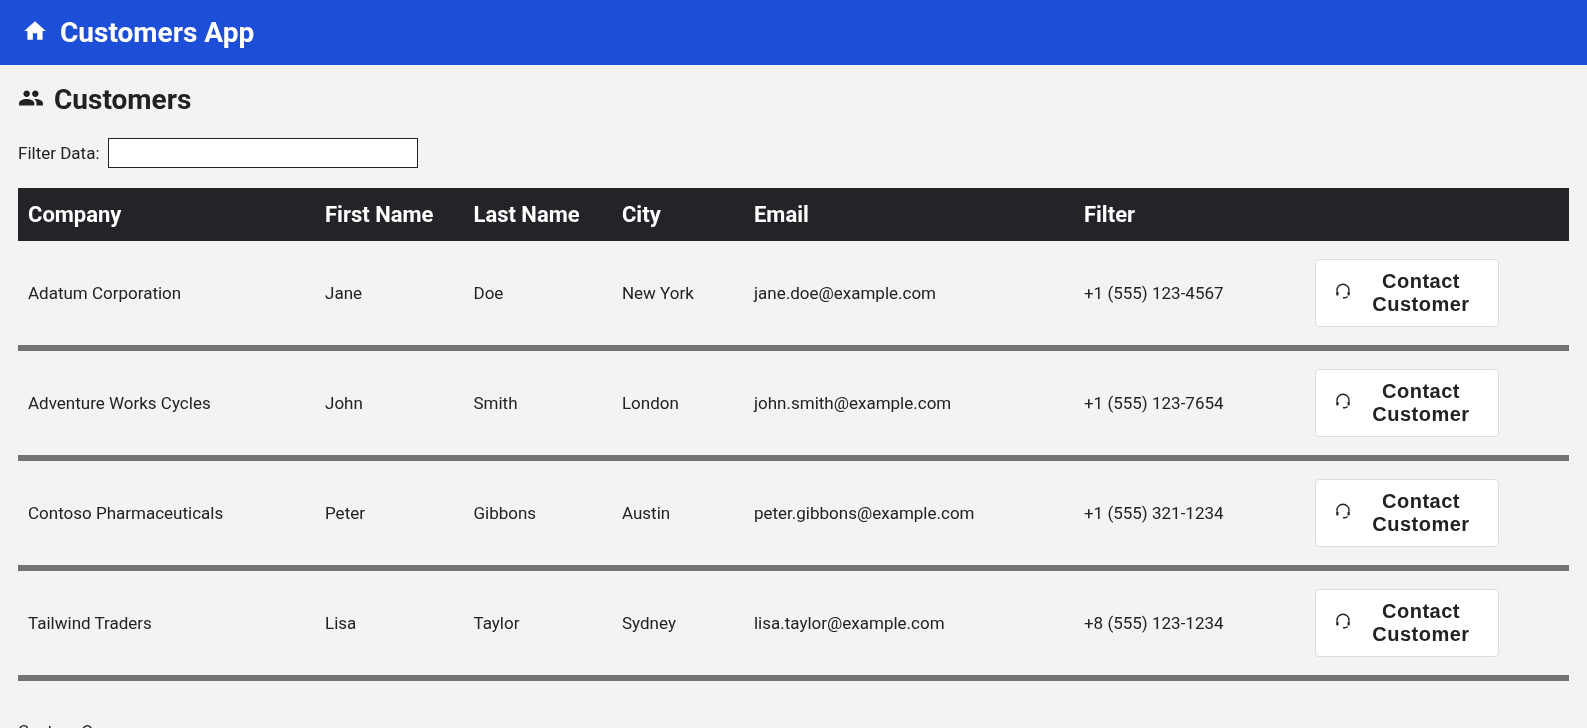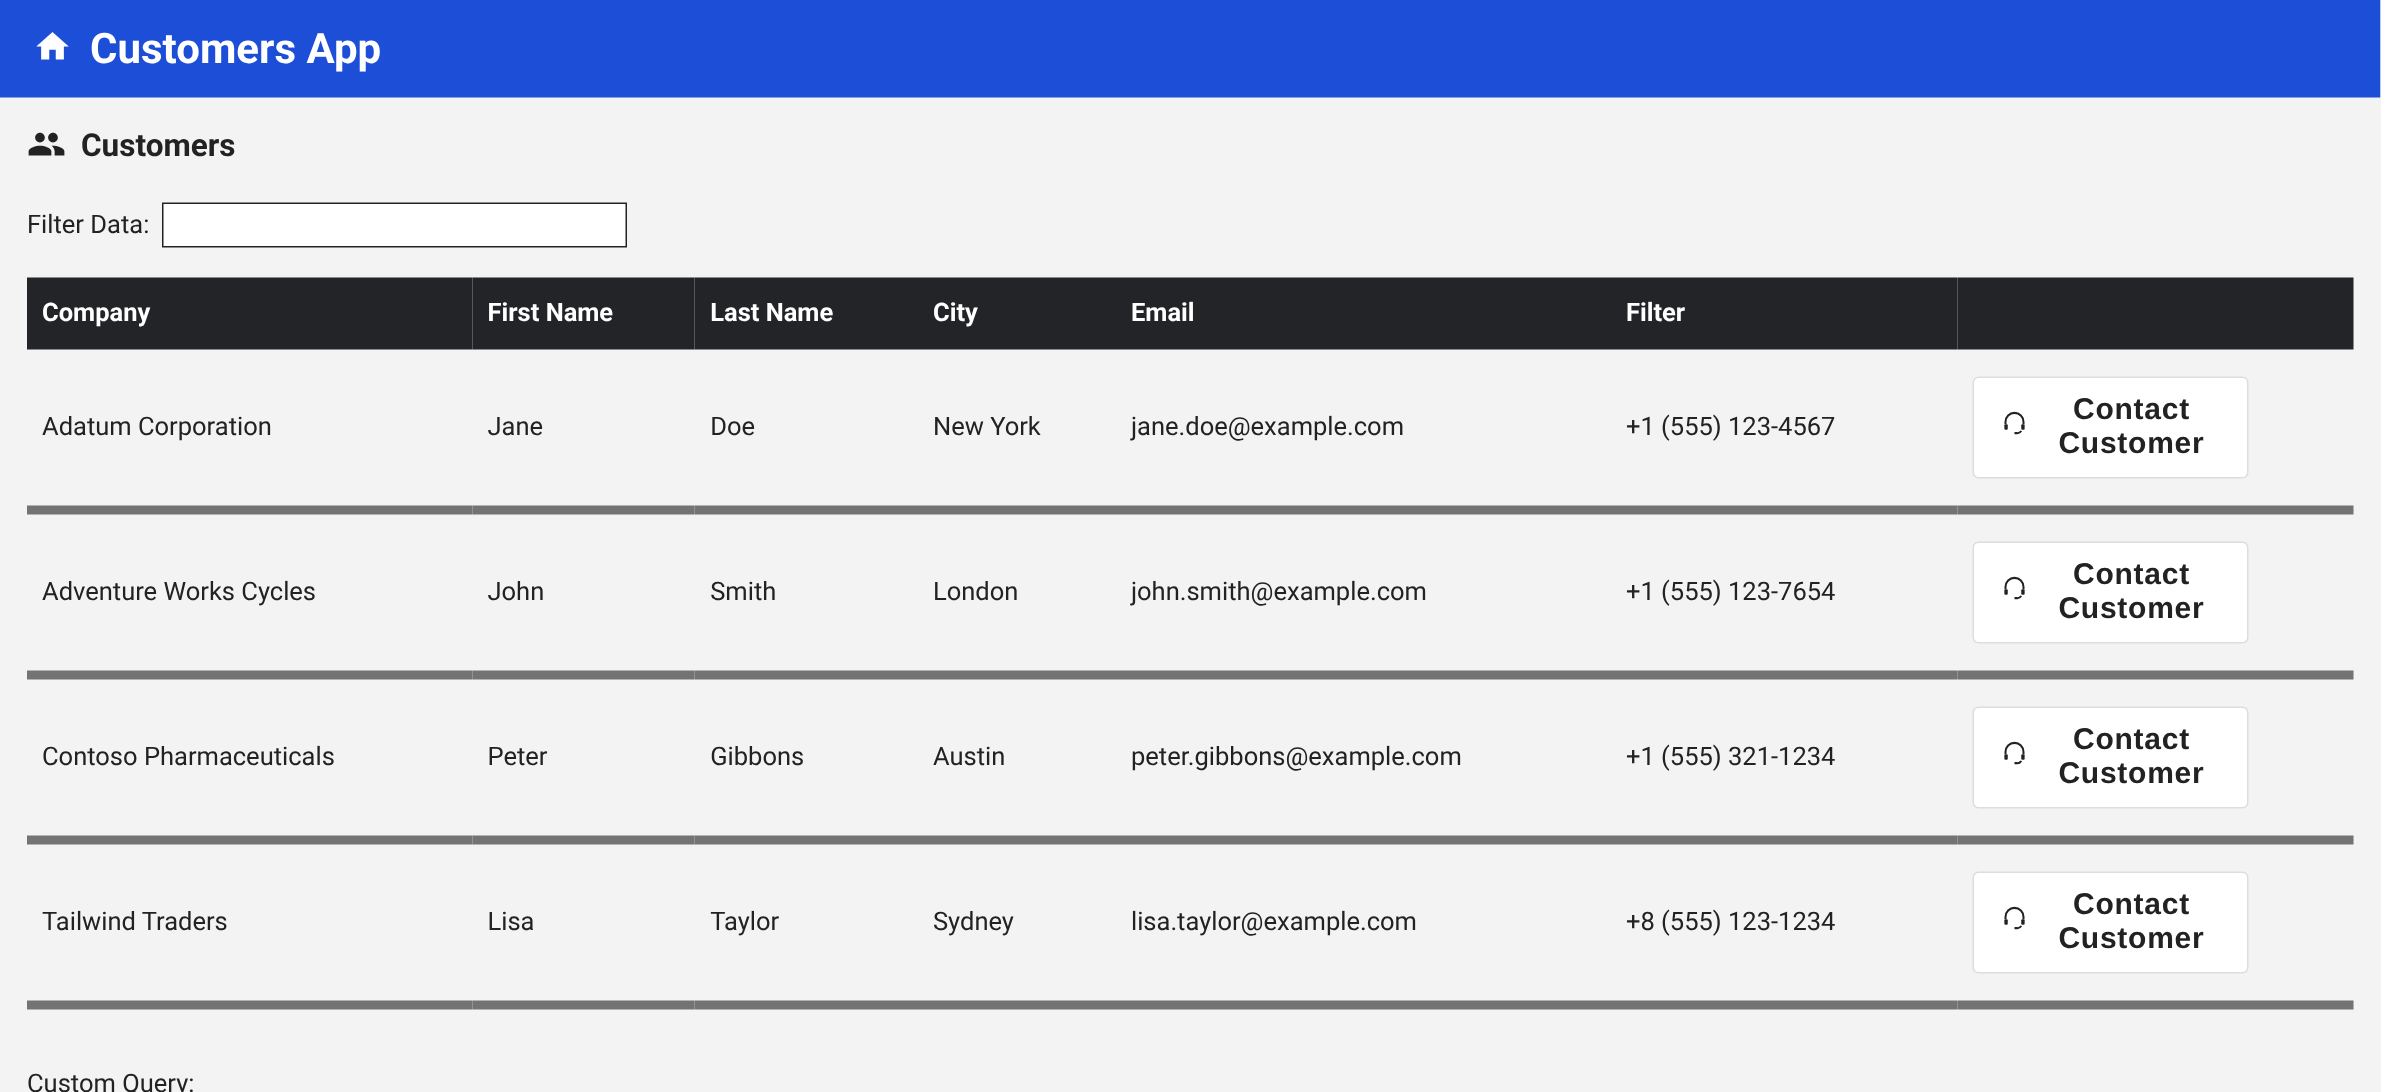--- a/index.html
+++ b/index.html
@@ -24,21 +24,21 @@
   .content {
     padding: 18px 18px 32px 18px;
   }
   .page-heading {
     display: flex;
     align-items: center;
     gap: 10px;
     margin-bottom: 22px;
   }
   .page-heading h1 {
-    font-size: 21px;
+    font-size: 28px;
     font-weight: 700;
     margin: 0;
   }
   .filter-row {
     display: flex;
     align-items: center;
     gap: 8px;
     margin-bottom: 20px;
     font-size: 17px;
   }
@@ -52,21 +52,21 @@
   table {
     width: 100%;
     border-collapse: collapse;
     background: transparent;
   }
   thead th {
     background: #222428;
     color: #fff;
     text-align: left;
     font-weight: 700;
-    font-size: 17px;
+    font-size: 22px;
     padding: 14px 10px;
   }
   tbody td {
     padding: 18px 10px;
     font-size: 17px;
     border-bottom: 6px solid #737373;
     vertical-align: middle;
   }
   .action-btn {
     display: inline-flex;

